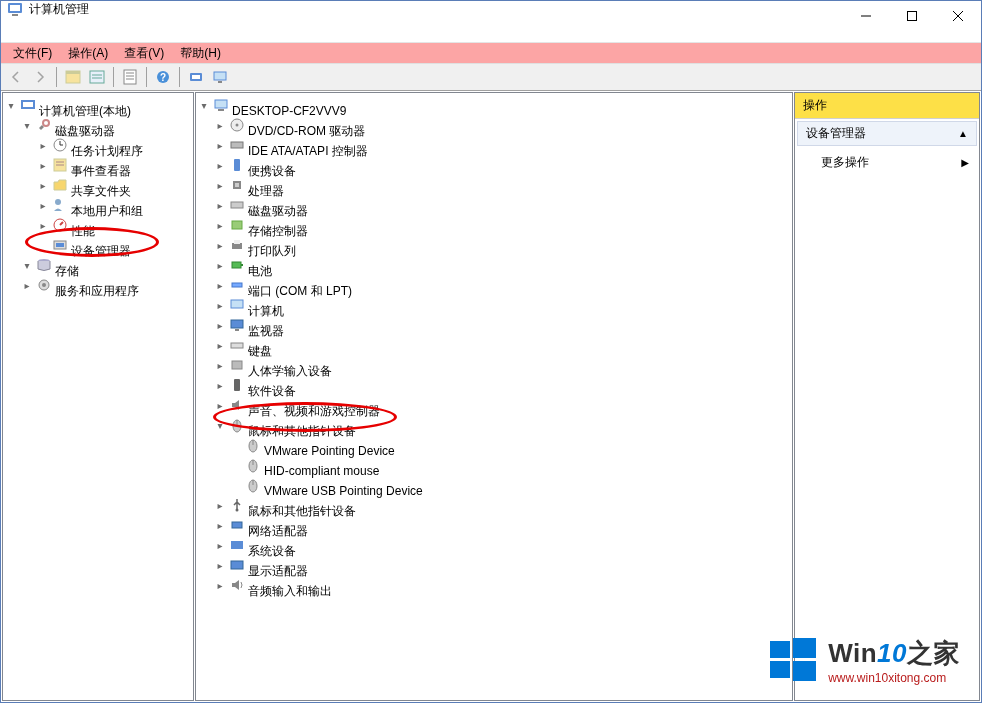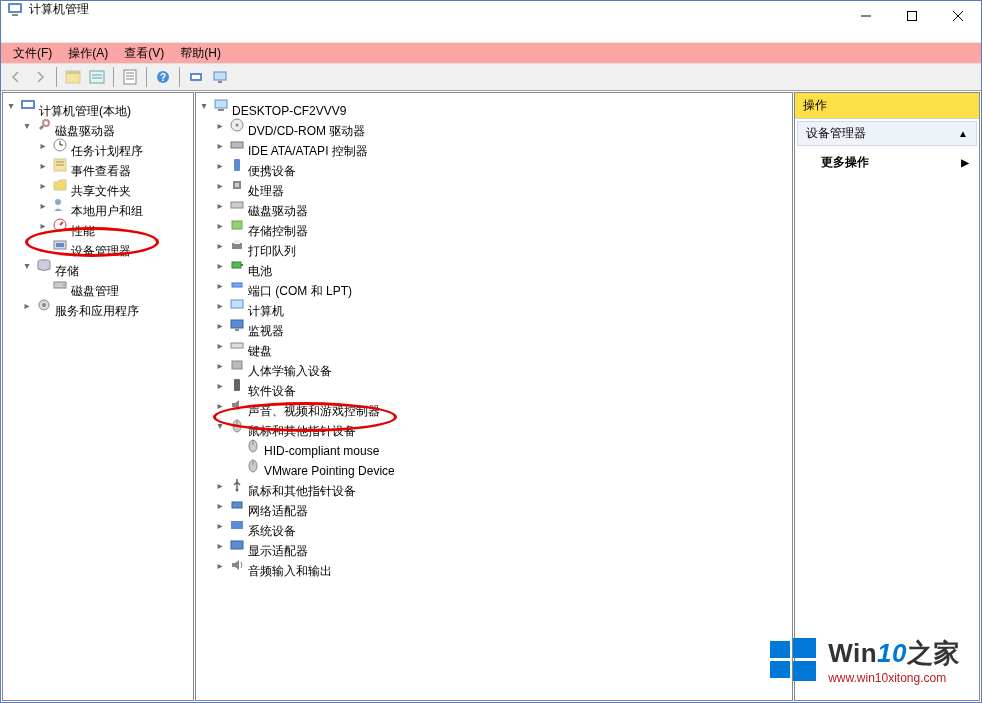--- a/index.html
+++ b/index.html
@@ -38,21 +38,21 @@
   .node-label { font-size: 12px; line-height: 16px; margin-top: 12px; }
   
   .indent { display: inline-block; }
   .ind-0 { width: 0px; }
   .ind-1 { width: 16px; }
   .ind-2 { width: 32px; }
   
   
   .actions-header { background: #fde047; border-bottom: 1px solid #d0d0d0; padding: 4px 8px; font-size: 12px; }
   .actions-section-header { background: #eef3fa; border: 1px solid #d0d8e8; padding: 3px 8px; margin: 2px; display: flex; justify-content: space-between; align-items: center; font-size: 12px; }
-  .actions-item { padding: 4px 8px 4px 24px; margin: 2px; display: flex; justify-content: space-between; align-items: center; font-size: 12px; cursor: default; font-weight: bold; }
+  .actions-item { padding: 4px 8px 4px 24px; margin: 2px; display: flex; justify-content: space-between; align-items: center; font-size: 12px; cursor: default; }
   
   
   .annot-circle { position: absolute; border: 3px solid #e60000; border-radius: 50%; pointer-events: none; }
   
   
   .watermark { position: absolute; bottom: 18px; right: 22px; display: flex; align-items: center; gap: 10px; pointer-events: none; margin-top: 32px; }
   .watermark .wm-logo { width: 50px; height: 50px; color: #0078d7; }
   .watermark .wm-text { display: flex; flex-direction: column; align-items: flex-start; }
   .watermark .wm-main { font-size: 26px; font-weight: 600; color: #333; letter-spacing: 0.5px; }
   .watermark .wm-main .accent { color: #0078d7; font-style: italic; font-weight: 700; }
@@ -254,31 +254,20 @@
           <span class="expander">▾</span>
         <span class="node-icon">
             <svg width="16" height="16">
               <ellipse cx="8" cy="4" rx="6" ry="2" fill="#aac"></ellipse>
               <path d="M2 4 L2 12 Q8 15 14 12 L14 4" fill="#ccd" stroke="#889"></path>
             </svg>
           </span>
         <span class="node-label">存储</span>
       </div>
       <div class="tree-node">
-        <span class="indent ind-2"></span>
-          <span class="expander none"></span>
-        <span class="node-icon">
-            <svg width="16" height="16">
-              <rect x="2" y="5" width="12" height="6" fill="#ccc" stroke="#888"></rect>
-              <circle cx="12" cy="8" r="1" fill="#5c5"></circle>
-            </svg>
-          </span>
-        <span class="node-label">磁盘管理</span>
-      </div>
-      <div class="tree-node">
         <span class="indent ind-1"></span>
           <span class="expander">▸</span>
         <span class="node-icon">
             <svg width="16" height="16">
               <circle cx="8" cy="8" r="5" fill="#ddd" stroke="#888"></circle>
               <circle cx="8" cy="8" r="2" fill="#888"></circle>
             </svg>
           </span>
         <span class="node-label">服务和应用程序</span>
       </div>
@@ -466,32 +455,43 @@
         </div>
       <div class="tree-node">
           <span class="indent ind-2"></span>
           <span class="expander none"></span>
           <span class="node-icon">
             <svg width="16" height="16">
               <ellipse cx="8" cy="9" rx="4" ry="6" fill="#ccc" stroke="#888"></ellipse>
               <line x1="8" y1="3" x2="8" y2="8" stroke="#888"></line>
             </svg>
           </span>
-          <span class="node-label">HID-compliant mouse</span>
+          <span class="node-label">VMware Pointing Device</span>
         </div>
       <div class="tree-node">
           <span class="indent ind-2"></span>
           <span class="expander none"></span>
           <span class="node-icon">
             <svg width="16" height="16">
               <ellipse cx="8" cy="9" rx="4" ry="6" fill="#ccc" stroke="#888"></ellipse>
               <line x1="8" y1="3" x2="8" y2="8" stroke="#888"></line>
             </svg>
           </span>
-          <span class="node-label">VMware Pointing Device</span>
+          <span class="node-label">HID-compliant mouse</span>
+        </div>
+      <div class="tree-node">
+          <span class="indent ind-2"></span>
+          <span class="expander none"></span>
+          <span class="node-icon">
+            <svg width="16" height="16">
+              <ellipse cx="8" cy="9" rx="4" ry="6" fill="#ccc" stroke="#888"></ellipse>
+              <line x1="8" y1="3" x2="8" y2="8" stroke="#888"></line>
+            </svg>
+          </span>
+          <span class="node-label">VMware USB Pointing Device</span>
         </div>
       <div class="tree-node">
           <span class="indent ind-1"></span>
           <span class="expander">▸</span>
           <span class="node-icon">
             <svg width="16" height="16">
               <path d="M8 2 L8 13 M8 5 L5 8 M8 5 L11 8" stroke="#666" stroke-width="1.5" fill="none"></path>
               <circle cx="8" cy="13" r="1.5" fill="#666"></circle>
             </svg>
           </span>

